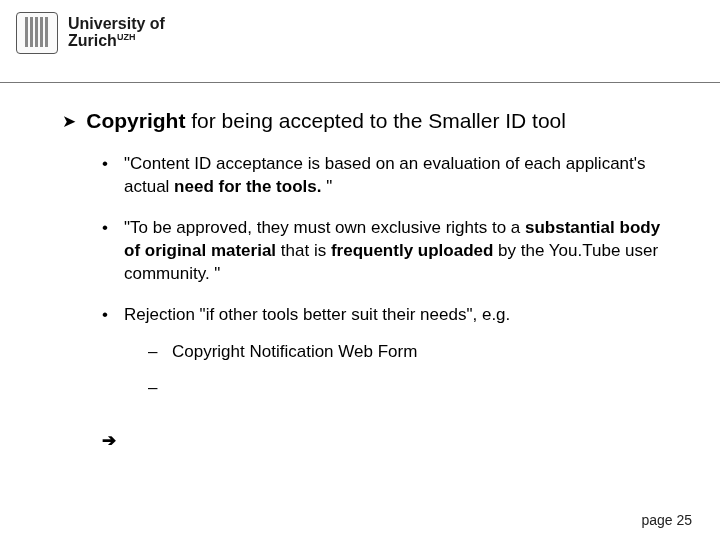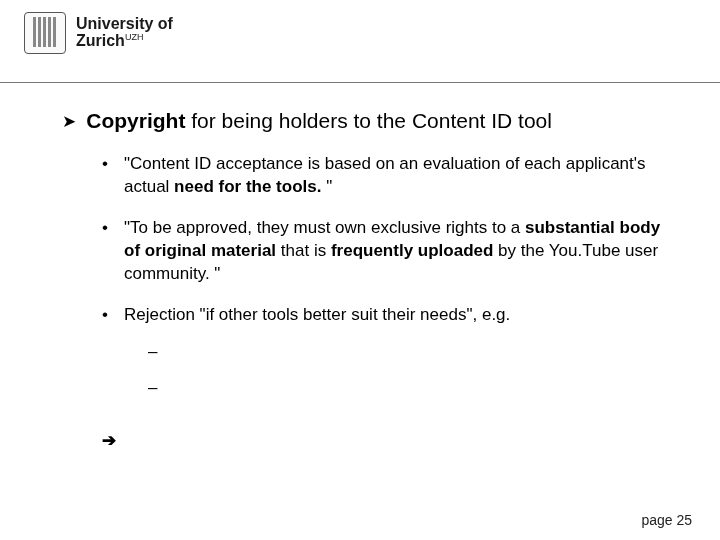--- a/index.html
+++ b/index.html
@@ -1,21 +1,21 @@
 <!DOCTYPE html>
 <html><head>
 <meta charset="utf-8">
 <style>
   html,body{margin:0;padding:0;width:720px;height:540px;background:#fff;font-family:Arial,Helvetica,sans-serif;color:#000;position:relative}
-  .header{position:absolute;top:12px;left:24px;display:flex;align-items:center;gap:10px}
+  .header{position:absolute;top:12px;left:16px;display:flex;align-items:center;gap:10px}
   .seal{width:40px;height:40px;border:1px solid #555;border-radius:4px;position:relative;background:#fafafa}
   .seal:before{content:"";position:absolute;top:4px;left:8px;width:3px;height:30px;background:#888}
   .seal:after{content:"";position:absolute;top:4px;left:13px;width:3px;height:30px;background:#888;box-shadow:5px 0 #888,10px 0 #888,15px 0 #888}
   .uni{font-weight:bold;font-size:16px;line-height:1.05;color:#1a1a1a}
-  .uni sup{font-size:9px;font-weight:normal}
+  .uni sup{font-size:9px;font-weight:bold}
   .rule{position:absolute;top:82px;left:0;width:720px;border-top:1px solid #777}
   .content{position:absolute;top:108px;left:62px;right:50px}
   .main-bullet{display:flex;align-items:flex-start;gap:10px;font-size:21px;line-height:1.28;margin-bottom:18px}
   .tri{font-size:17px;line-height:1.5;padding-top:1px}
   .main-text{flex:1}
   .sub{margin-left:40px;font-size:17px;line-height:1.35}
   .sub-item{display:flex;gap:14px;margin-bottom:18px}
   .dot{min-width:8px}
   .sub-item>div:last-child{flex:1}
   .sub2{margin-left:24px;display:flex;gap:14px;margin-top:14px;margin-bottom:4px}
@@ -35,21 +35,21 @@
   </div>
 </div>
 
 <div class="rule"></div>
 
 <div class="content">
 
   <div class="main-bullet">
     <span class="tri">➤</span>
     <div class="main-text">
-      <b>Copyright</b><span> for being holders to the Content ID tool</span>
+      <b>Copyright</b><span> for being accepted to the Smaller ID tool</span>
     </div>
   </div>
 
   <div class="sub">
 
     <div class="sub-item">
       <span class="dot">•</span>
       <div>
         <span>"Content ID acceptance is based on an evaluation of each applicant's actual </span><b>need for the tools.</b><span> "</span>
       </div>
@@ -61,20 +61,21 @@
         <span>"To be approved, they must own exclusive rights to a </span><b>substantial body of original material</b><span> that is </span><b>frequently uploaded</b><span> by the You.Tube user community. "</span>
       </div>
     </div>
 
     <div class="sub-item">
       <span class="dot">•</span>
       <div>
         <span>Rejection "if other tools better suit their needs", e.g.</span>
         <div class="sub2">
           <span class="dash">–</span>
+          <span>Copyright Notification Web Form</span>
         </div>
         <div class="sub2">
           <span class="dash">–</span>
         </div>
       </div>
     </div>
 
   </div>
 
   <div class="arrow-item">

